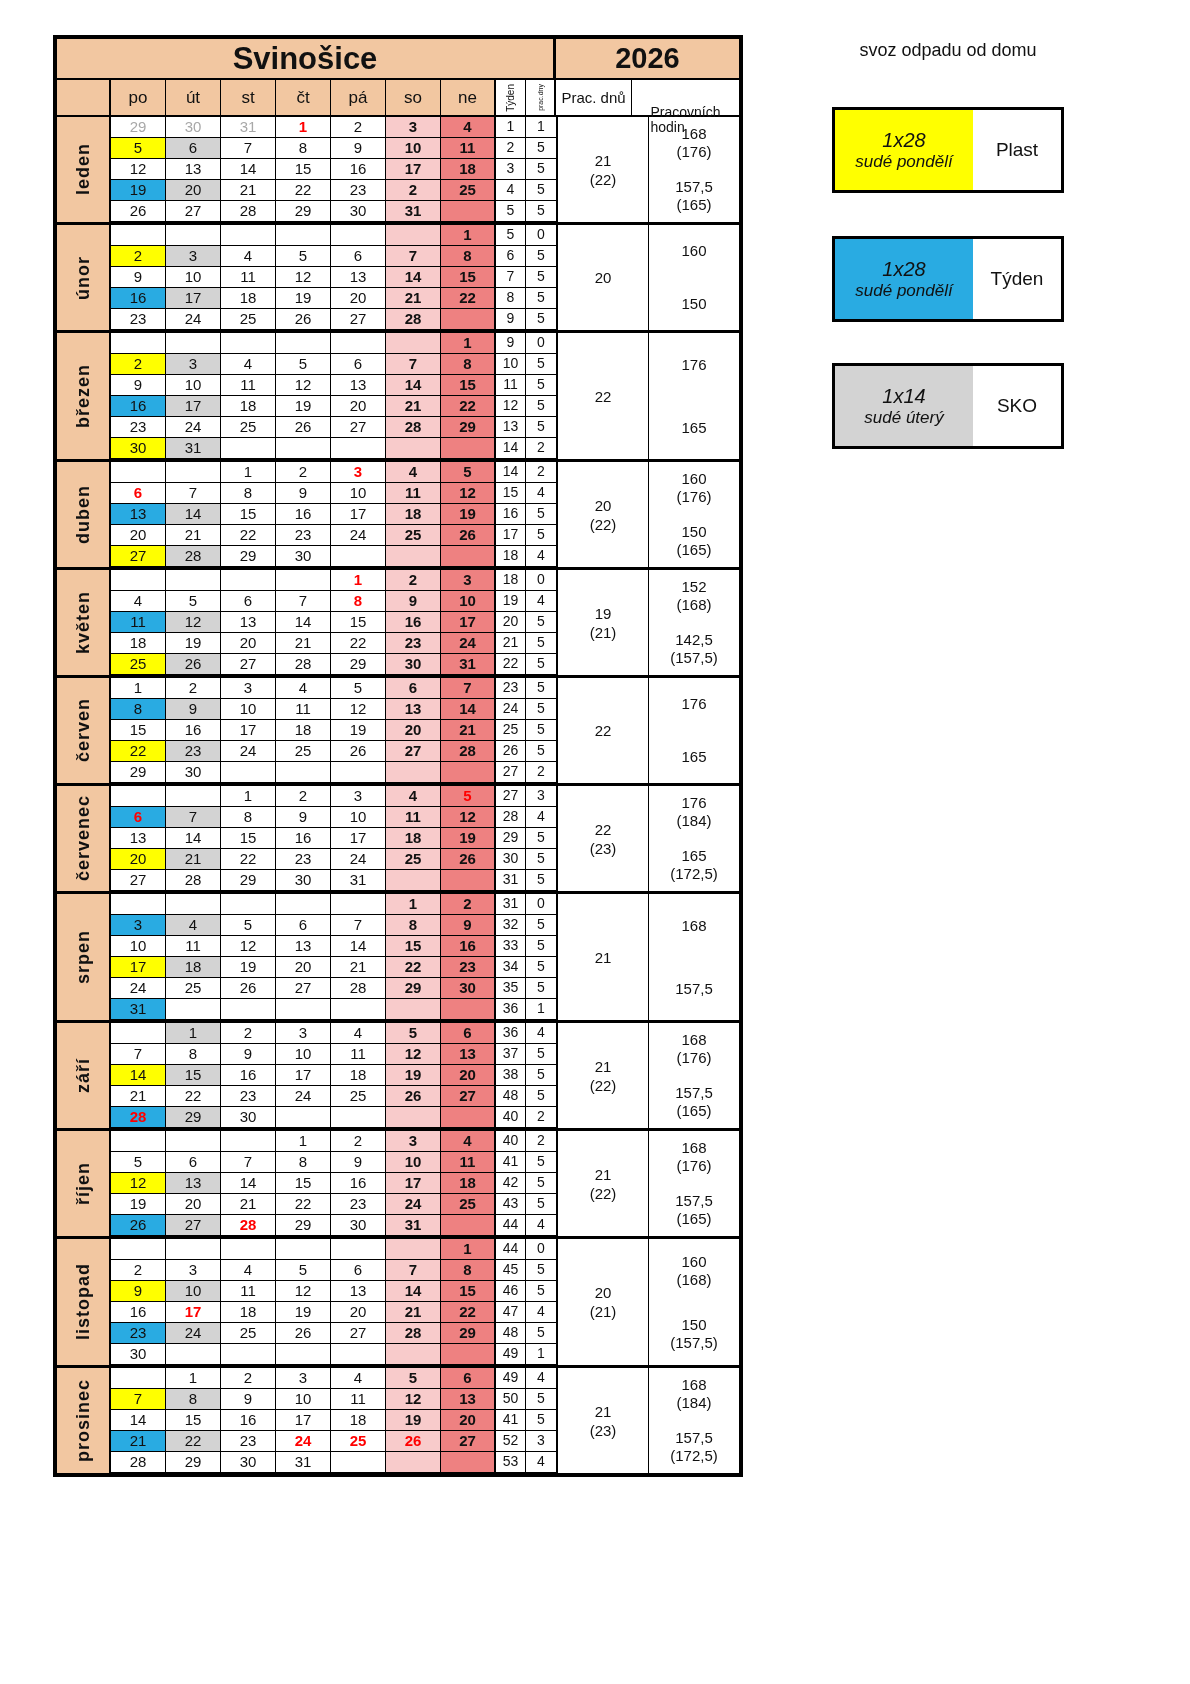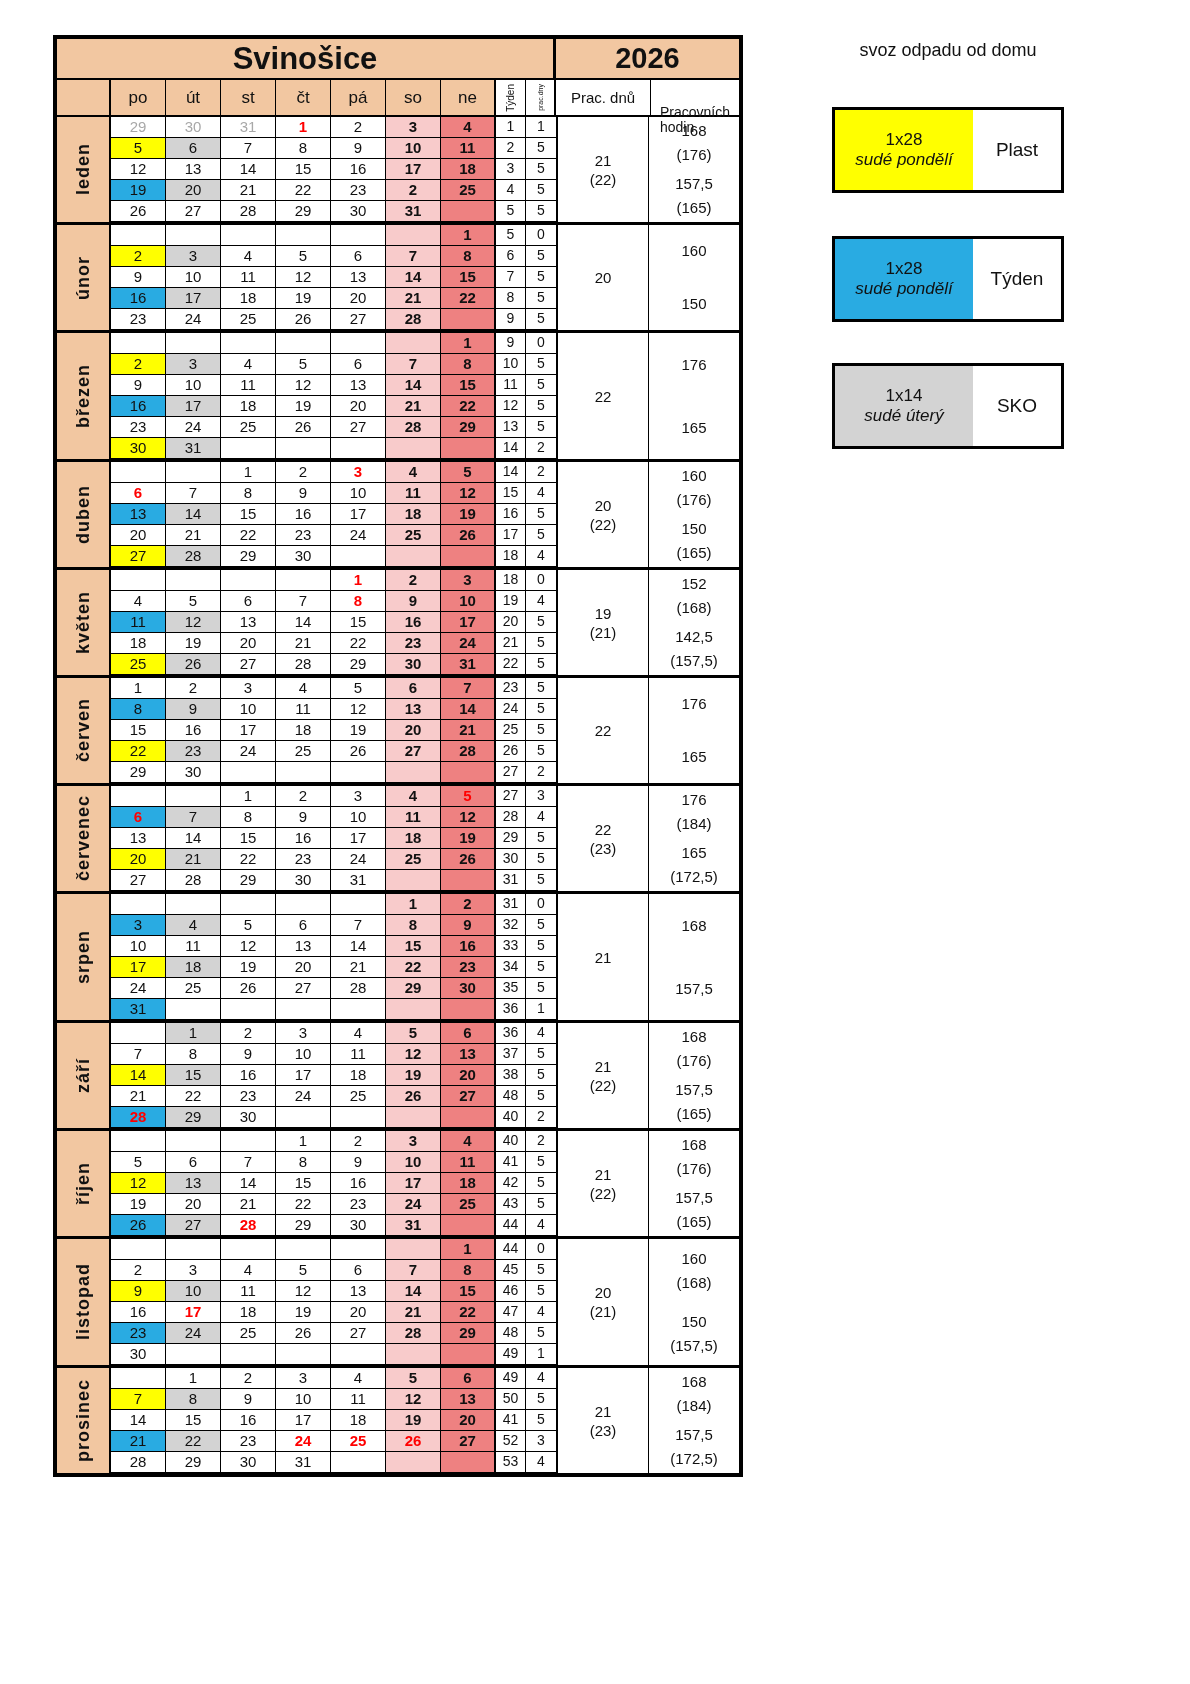--- a/index.html
+++ b/index.html
@@ -19,21 +19,21 @@
   .hrow2 { display: flex; height: 37px; border-bottom: 2px solid #000; background: #fff; }
   .h-spacer { width: 54px; background: var(--peach); border-right: 2px solid #000; }
   .h-day { width: 55px; background: var(--peach); border-right: 1px solid #000;
            display: flex; align-items: center; justify-content: center; font-size: 17px; }
   .h-day.last { border-right: 2px solid #000; }
   .h-tyden { width: 30px; border-right: 1px solid #000; display: flex; align-items: center; justify-content: center; }
   .h-pd    { width: 30px; border-right: 2px solid #000; display: flex; align-items: center; justify-content: center; }
   .vert { writing-mode: vertical-rl; transform: rotate(180deg); }
   .h-tyden .vert { font-size: 10px; }
   .h-pd .vert { font-size: 7px; }
-  .h-pracdnu { width: 95px; border-right: 1px solid #000; display: flex; align-items: center;
+  .h-pracdnu { width: 76px; border-right: 1px solid #000; display: flex; align-items: center;
                justify-content: center; font-size: 15px; }
   .h-hodin { flex: 1; display: flex; align-items: center; justify-content: center;
              text-align: left; font-size: 14px; line-height: 15px; white-space: pre-line; margin-top: 40px; }
 
   .mblock { display: flex; border-top: 3px solid #000; }
   .mblock:first-of-type { border-top: none; }
   .m-label { width: 54px; background: var(--peach); border-right: 2px solid #000;
              display: flex; align-items: center; justify-content: center; }
   .m-label .vert { font-weight: bold; font-size: 18px; letter-spacing: 1px; }
   .m-mid { width: 445px; }
@@ -47,32 +47,32 @@
   .dcell.bg-g { background: var(--sko); }
   .dcell.fg-r { color: var(--holiday); font-weight: bold; }
   .dcell.fg-x { color: #a8a8a8; }
   .tcell { width: 30px; border-right: 1px solid #000; border-bottom: 1px solid #000;
            text-align: center; font-size: 14px; line-height: 19px; }
   .pcell { width: 30px; border-bottom: 1px solid #000; text-align: center; font-size: 14px; line-height: 19px; }
   .m-pracdnu { width: 93px; border-left: 2px solid #000; border-right: 1px solid #000;
                display: flex; align-items: center; justify-content: center;
                font-size: 15px; line-height: 19px; text-align: center; white-space: pre-line; }
   .m-hodin { width: 90px; display: flex; flex-direction: column; justify-content: space-around;
-             align-items: center; font-size: 15px; line-height: 24px; text-align: center; white-space: pre-line; }
+             align-items: center; font-size: 15px; line-height: 18px; text-align: center; white-space: pre-line; }
 
   
   .legend { position: absolute; left: 832px; top: 40px; width: 232px; }
   .legend-title { text-align: center; font-size: 18px; }
   .legend-item { display: flex; border: 3px solid #000; height: 86px; background: #fff; }
   .legend-item.i1 { margin-top: 46px; }
   .legend-item.i2 { margin-top: 43px; }
   .legend-item.i3 { margin-top: 41px; }
   .legend-swatch { width: 138px; display: flex; flex-direction: column; align-items: center;
                    justify-content: center; }
-  .legend-swatch .freq { font-size: 17px; }
+  .legend-swatch .freq { font-size: 20px; font-style: italic; }
   .legend-swatch .when { font-size: 17px; font-style: italic; }
   .legend-label { flex: 1; display: flex; align-items: center; justify-content: center; font-size: 19px; }
 </style>
 </head>
 <body>
 
 <div class="cal">
   <div class="hrow1">
     <div class="title-cell">Svinošice</div>
     <div class="year-cell">2026</div>

